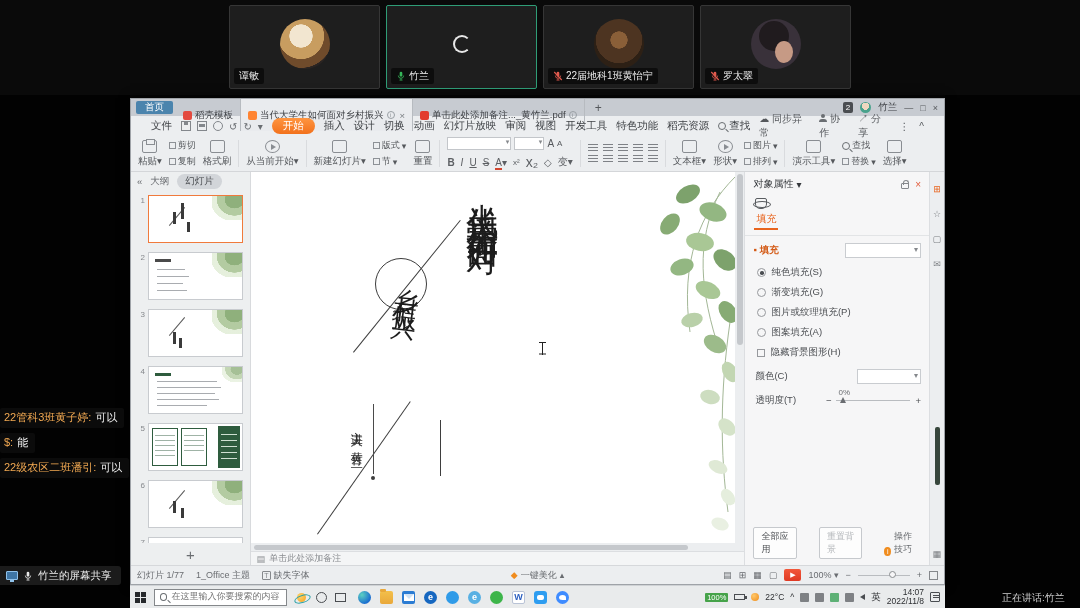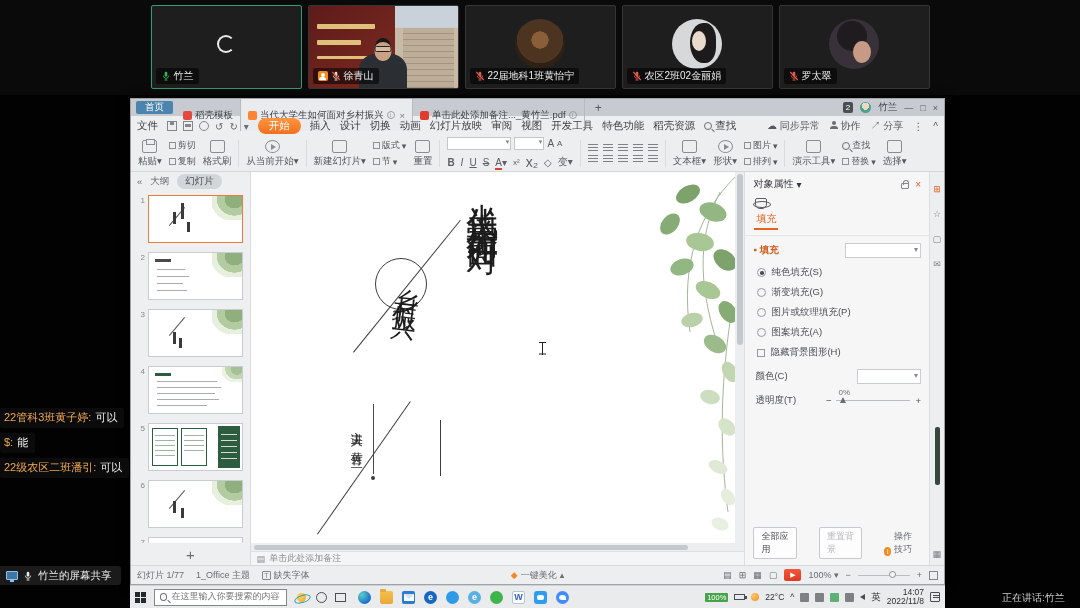--- a/index.html
+++ b/index.html
@@ -55,21 +55,21 @@
 .ico-docer{background:#e34a3f}
 .ico-ppt{background:#ff8432}
 .ico-pdf{background:#e23c2e}
 .info-c{width:8px;height:8px;border:1px solid #9aa0a5;border-radius:50%;font-size:6px;line-height:6px;text-align:center;color:#8b9095;flex:none}
 .tab-x{color:#787c80;margin-left:2px}
 .plus-tab{padding:0 10px;display:flex;align-items:center;font-size:12px;color:#55585c}
 .tabrow-right{margin-left:auto;display:flex;align-items:center;gap:7px;padding-right:6px;font-size:9.5px}
 .badge2{background:#4a4d51;color:#fff;border-radius:2px;padding:0 3px;font-size:8px;line-height:11px}
 .tb-avatar{width:11px;height:11px;border-radius:50%;background:radial-gradient(circle at 50% 38%,#efd7c0 0 40%,#49a28c 41%)}
 .winctl{color:#55585c;font-size:9px;letter-spacing:0}
-.menurow{height:20px;display:flex;align-items:center;padding:0 6px;gap:9px;font-size:10.5px;color:#3f4246}
+.menurow{height:20px;display:flex;align-items:center;padding:0 20px;gap:9px;font-size:10.5px;color:#3f4246}
 .menu-item{white-space:nowrap}
 .menu-start{background:linear-gradient(#ff9540,#f2711c);color:#fff;border-radius:10px;padding:1px 11px}
 .qat{display:flex;align-items:center;gap:6px;color:#6a6e72;font-size:10px}
 .qi{width:10px;height:10px;border:1px solid #83878c;position:relative}
 .qi.save:after{content:"";position:absolute;left:2px;top:0;width:4px;height:3px;background:#83878c}
 .qi.print:after{content:"";position:absolute;left:1px;top:2px;right:1px;height:3px;background:#83878c}
 .qi.prev{border-radius:50%}
 .menurow-right{margin-left:auto;display:flex;align-items:center;gap:10px;color:#55585c;font-size:10px}
 .mag{width:8px;height:8px;border:1.2px solid #6a6e72;border-radius:50%;position:relative;display:inline-block;vertical-align:-1px}
 .mag:after{content:"";position:absolute;left:6px;top:7px;width:4px;height:1.2px;background:#6a6e72;transform:rotate(45deg)}
@@ -234,68 +234,45 @@
 .clock{display:flex;flex-direction:column;align-items:flex-end;line-height:9px;font-size:8.5px}
 .notif{width:10px;height:10px;border:1px solid #4a4d51;border-radius:1px;position:relative}
 .notif:before{content:"";position:absolute;left:1.5px;top:2px;width:6px;height:1px;background:#4a4d51;box-shadow:0 2px 0 #4a4d51}
 </style>
 </head>
 <body>
 
 <div class="stage">
 
   <div class="video-strip">
+    <div class="tile">
+      <div class="avatar av-dog"></div>
+      <div class="namebar">
+          <span>谭敏</span>
+        </div>
+    </div>
     <div class="tile speaking">
       <div class="loading-c"></div>
       <div class="namebar">
         <svg class="mic" viewBox="0 0 12 12">
             <rect x="4.4" y="0.8" width="3.2" height="6" rx="1.6" fill="#35b558"></rect>
             <path d="M2.8 5.5a3.2 3.2 0 0 0 6.4 0M6 8.7v2M4.2 10.9h3.6" stroke="#35b558" stroke-width="1" fill="none"></path>
           </svg>
         <span>竹兰</span>
-      </div>
-    </div>
-    <div class="tile">
-      <div class="vid3-left">
-          <i style="top:18px;width:58px"></i>
-          <i style="top:34px;width:44px"></i>
-          <i style="top:50px;width:62px;height:3px"></i>
-        </div>
-      <div class="vid3-right"></div>
-      <div class="person"></div>
-      <div class="namebar">
-        <span class="badge-presenter"></span>
-        <svg class="mic" viewBox="0 0 12 12">
-            <rect x="4.4" y="0.8" width="3.2" height="6" rx="1.6" fill="#e0ddc0"></rect>
-            <path d="M2.8 5.5a3.2 3.2 0 0 0 6.4 0M6 8.7v2M4.2 10.9h3.6" stroke="#e0ddc0" stroke-width="1" fill="none"></path>
-            <path d="M1.5 1.2 10.5 10.8" stroke="#e05a4e" stroke-width="1.4"></path>
-          </svg>
-        <span>徐青山</span>
       </div>
     </div>
     <div class="tile">
       <div class="avatar av-brown"></div>
       <div class="namebar">
         <svg class="mic" viewBox="0 0 12 12">
             <rect x="4.4" y="0.8" width="3.2" height="6" rx="1.6" fill="#e05a4e"></rect>
             <path d="M2.8 5.5a3.2 3.2 0 0 0 6.4 0M6 8.7v2M4.2 10.9h3.6" stroke="#e05a4e" stroke-width="1" fill="none"></path>
             <path d="M1.5 1.2 10.5 10.8" stroke="#e05a4e" stroke-width="1.4"></path>
           </svg>
         <span>22届地科1班黄怡宁</span>
-      </div>
-    </div>
-    <div class="tile">
-      <div class="avatar av-gray"></div>
-      <div class="namebar">
-        <svg class="mic" viewBox="0 0 12 12">
-            <rect x="4.4" y="0.8" width="3.2" height="6" rx="1.6" fill="#e05a4e"></rect>
-            <path d="M2.8 5.5a3.2 3.2 0 0 0 6.4 0M6 8.7v2M4.2 10.9h3.6" stroke="#e05a4e" stroke-width="1" fill="none"></path>
-            <path d="M1.5 1.2 10.5 10.8" stroke="#e05a4e" stroke-width="1.4"></path>
-          </svg>
-        <span>农区2班02金丽娟</span>
       </div>
     </div>
     <div class="tile">
       <div class="avatar av-dark"></div>
       <div class="namebar">
         <svg class="mic" viewBox="0 0 12 12">
             <rect x="4.4" y="0.8" width="3.2" height="6" rx="1.6" fill="#e05a4e"></rect>
             <path d="M2.8 5.5a3.2 3.2 0 0 0 6.4 0M6 8.7v2M4.2 10.9h3.6" stroke="#e05a4e" stroke-width="1" fill="none"></path>
             <path d="M1.5 1.2 10.5 10.8" stroke="#e05a4e" stroke-width="1.4"></path>
           </svg>

